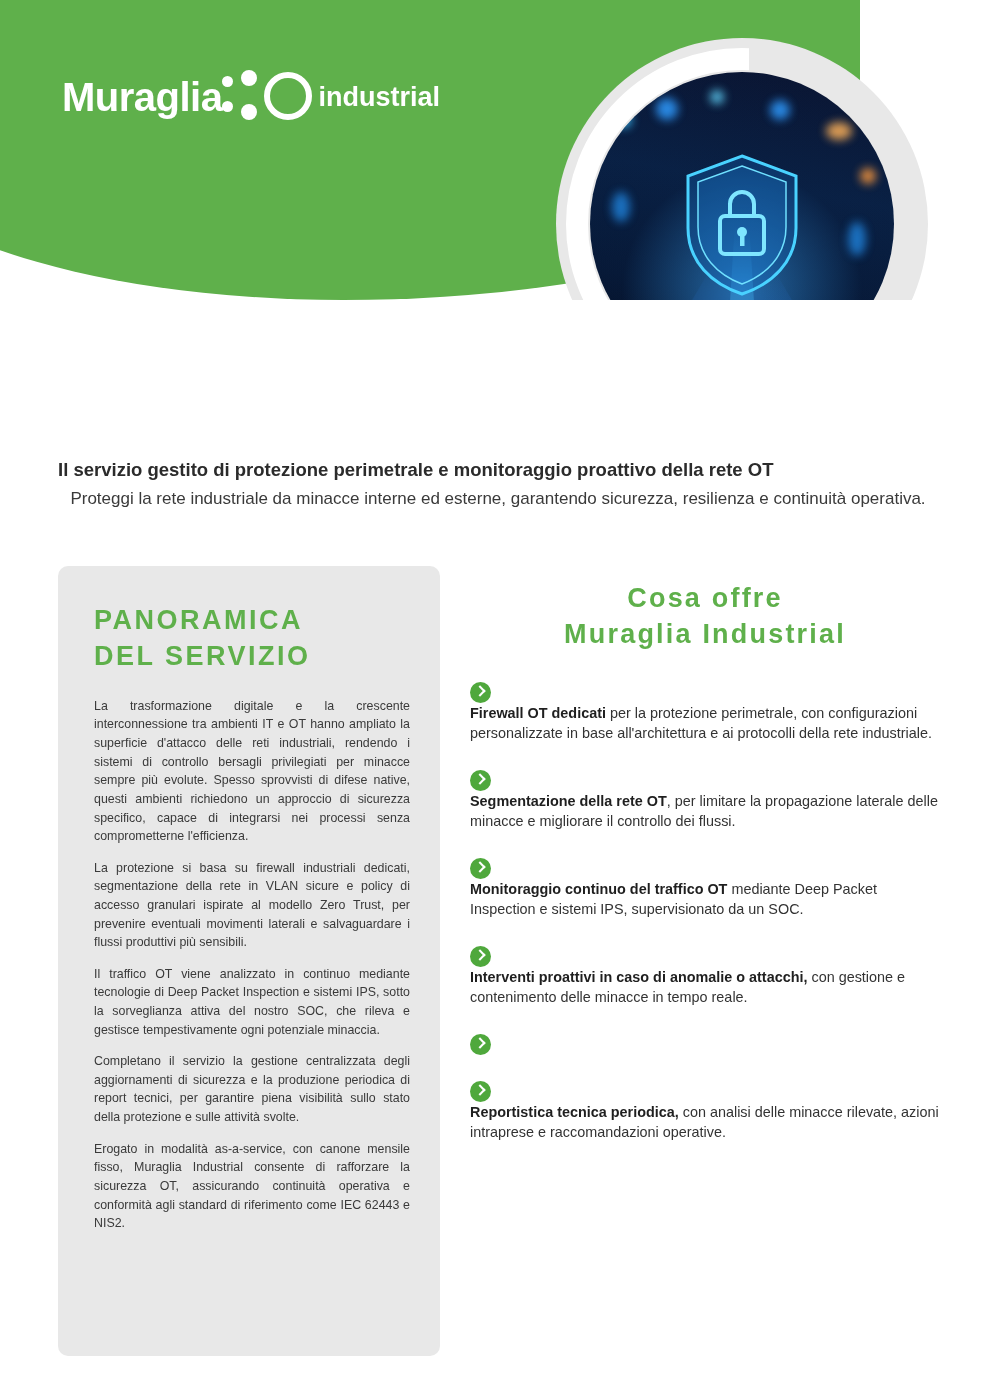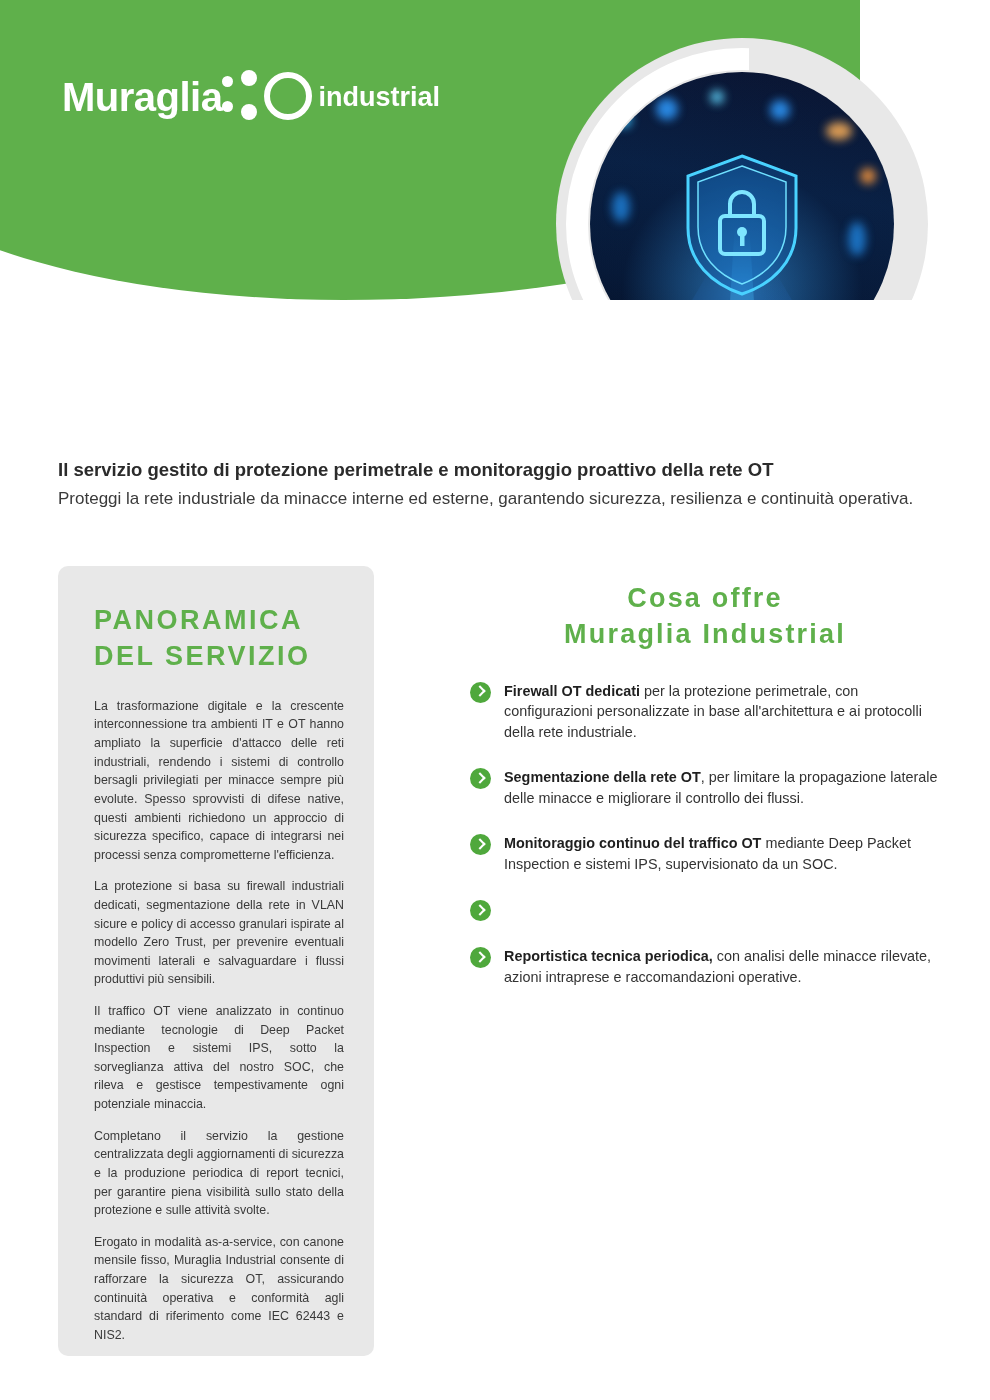--- a/index.html
+++ b/index.html
@@ -159,28 +159,29 @@
     color: #2b2b2b;
     font-size: 18.5px;
     font-weight: bold;
     line-height: 1.35;
   }
   .intro-sub {
     margin-top: 4px;
     color: #3a3a3a;
     font-size: 17px;
     line-height: 1.45;
+    text-align: center;
   }
 
   
   .left-panel {
     position: absolute;
     left: 58px;
     top: 566px;
-    width: 316px;
+    width: 382px;
     height: 790px;
     background: #e8e8e8;
     border-radius: 10px;
     padding: 36px 30px 24px 36px;
   }
   .panel-title {
     color: #5fb04b;
     font-size: 27px;
     font-weight: bold;
     letter-spacing: 2.5px;
@@ -211,22 +212,22 @@
     letter-spacing: 2.2px;
     line-height: 1.35;
     text-align: center;
   }
   .bullets {
     margin-top: 28px;
     list-style: none;
   }
   .bullet {
     display: flex;
-    gap: 13px;
     margin-bottom: 25px;
+    flex-direction: column;
   }
   .bullet-icon {
     flex: 0 0 auto;
     width: 21px;
     height: 21px;
     border-radius: 50%;
     background: #4fa83c;
     position: relative;
     margin-top: 1px;
   }
@@ -327,20 +328,24 @@
       <li class="bullet">
         <span class="bullet-icon"></span>
         <span class="bullet-text"><b>Segmentazione della rete OT</b><span>, per limitare la propagazione laterale delle minacce e migliorare il controllo dei flussi.</span></span>
       </li>
       <li class="bullet">
         <span class="bullet-icon"></span>
         <span class="bullet-text"><b>Monitoraggio continuo del traffico OT</b><span> mediante Deep Packet Inspection e sistemi IPS, supervisionato da un SOC.</span></span>
       </li>
       <li class="bullet">
         <span class="bullet-icon"></span>
+        <span class="bullet-text"><b>Interventi proattivi in caso di anomalie o attacchi,</b><span> con gestione e contenimento delle minacce in tempo reale.</span></span>
+      </li>
+      <li class="bullet">
+        <span class="bullet-icon"></span>
       </li>
       <li class="bullet">
         <span class="bullet-icon"></span>
         <span class="bullet-text"><b>Reportistica tecnica periodica,</b><span> con analisi delle minacce rilevate, azioni intraprese e raccomandazioni operative.</span></span>
       </li>
     </ul>
   </div>
 
 </div>
 

